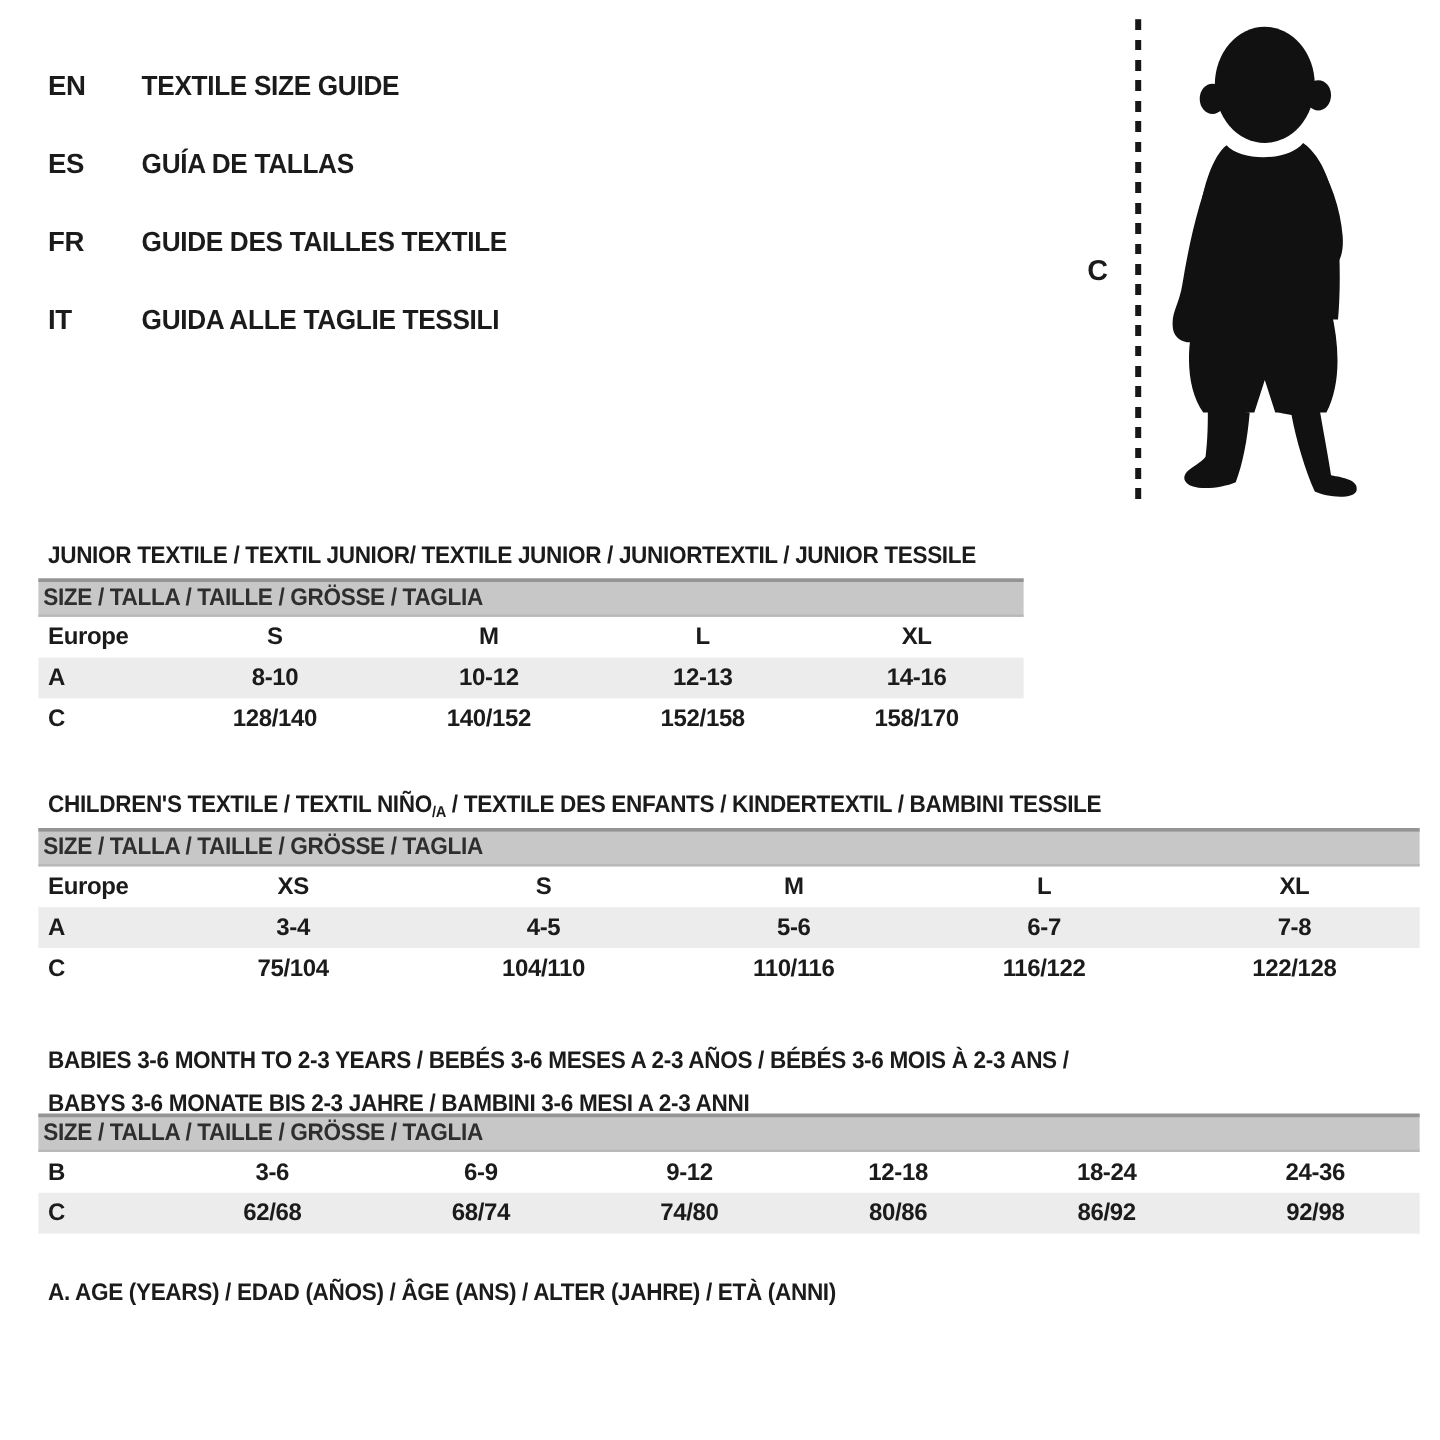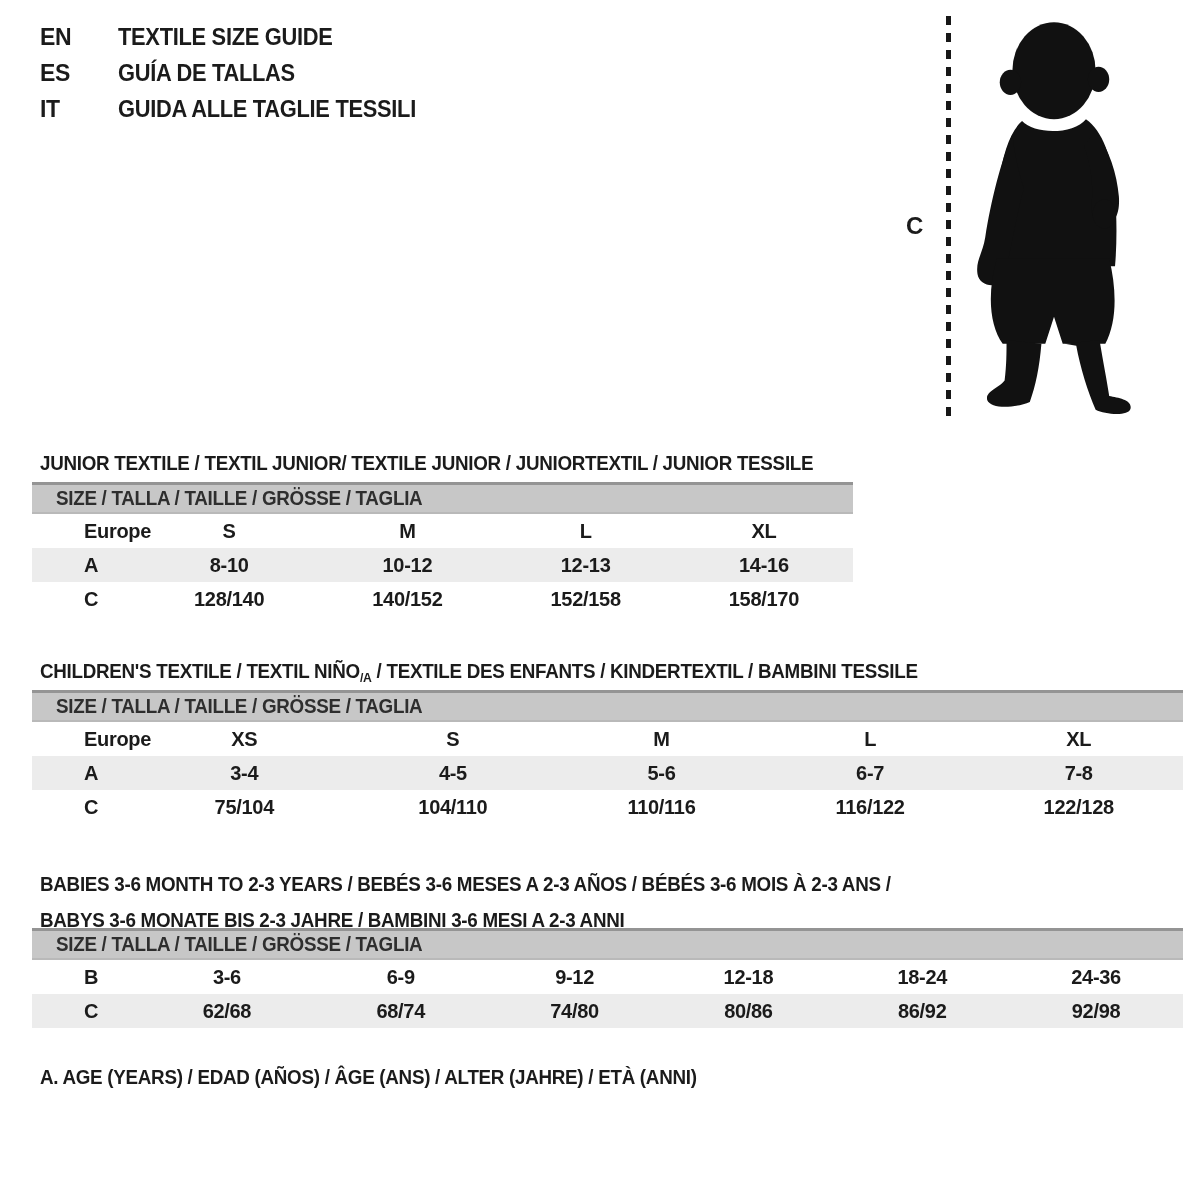--- a/index.html
+++ b/index.html
@@ -6,21 +6,21 @@
   html, body { margin: 0; padding: 0; }
   body {
     width: 1200px; height: 1200px; position: relative;
     background: #ffffff; color: #1b1b1b;
     font-family: "Liberation Sans", "DejaVu Sans", sans-serif;
     overflow: hidden;
   }
 
   
   .lang-block { position: absolute; left: 40px; top: 24px; }
-  .lang-row { display: flex; height: 36px; align-items: flex-start; }
+  .lang-row { display: flex; height: 36px; align-items: center; margin-top: 29px; }
   .lang-code { width: 78px; font-weight: bold; font-size: 23px; letter-spacing: -0.3px; }
   .lang-title {
     font-weight: bold; font-size: 23px; letter-spacing: -0.3px;
     white-space: nowrap; transform: scaleX(0.95); transform-origin: 0 50%;
   }
 
   
   .dash-line {
     position: absolute; left: 946px; top: 16px; width: 5px; height: 400px;
     background: repeating-linear-gradient(to bottom, #171717 0 9px, transparent 9px 17px);
@@ -35,31 +35,31 @@
     transform: scaleX(0.94); transform-origin: 0 0; line-height: 24px;
   }
   .two-line { line-height: 36px; }
   .subsz { font-size: 13px; vertical-align: -4px; }
 
   
   .table { position: absolute; left: 32px; }
   .size-bar {
     height: 32px; background: #c7c7c7;
     border-top: 3px solid #949494; border-bottom: 2px solid #b9b9b9;
-    display: flex; align-items: center; padding-left: 24px;
+    display: flex; align-items: center; padding-left: 4px;
   }
   .size-bar span {
     font-size: 20px; font-weight: bold; color: #2e2e2e; letter-spacing: -0.3px;
     white-space: nowrap; transform: scaleX(0.94); transform-origin: 0 50%;
   }
   .trow { display: grid; height: 34px; align-items: center; font-size: 20px; font-weight: bold; }
   .cols4 { grid-template-columns: 108px repeat(4, 1fr); }
   .cols5 { grid-template-columns: 108px repeat(5, 1fr); }
   .cols6 { grid-template-columns: 108px repeat(6, 1fr); }
-  .tlabel { padding-left: 8px; letter-spacing: -0.3px; margin-left: 44px; }
+  .tlabel { padding-left: 8px; letter-spacing: -0.3px; }
   .tcell { text-align: center; letter-spacing: -0.3px; }
   .stripe { background: #ececec; }
 
   #junior-title { top: 434px; }
   #junior-table { top: 482px; width: 821px; }
   #children-title { top: 642px; }
   #children-table { top: 690px; width: 1151px; }
   #babies-title { top: 849px; }
   #babies-table { top: 928px; width: 1151px; }
 
@@ -75,20 +75,24 @@
 <body>
 
 <div class="lang-block">
   <div class="lang-row">
     <span class="lang-code">EN</span>
     <span class="lang-title">TEXTILE SIZE GUIDE</span>
   </div>
   <div class="lang-row">
     <span class="lang-code">ES</span>
     <span class="lang-title">GUÍA DE TALLAS</span>
+  </div>
+  <div class="lang-row">
+    <span class="lang-code">FR</span>
+    <span class="lang-title">GUIDE DES TAILLES TEXTILE</span>
   </div>
   <div class="lang-row">
     <span class="lang-code">IT</span>
     <span class="lang-title">GUIDA ALLE TAGLIE TESSILI</span>
   </div>
 </div>
 
 <div class="dash-line"></div>
 <div class="measure-label">C</div>
 

